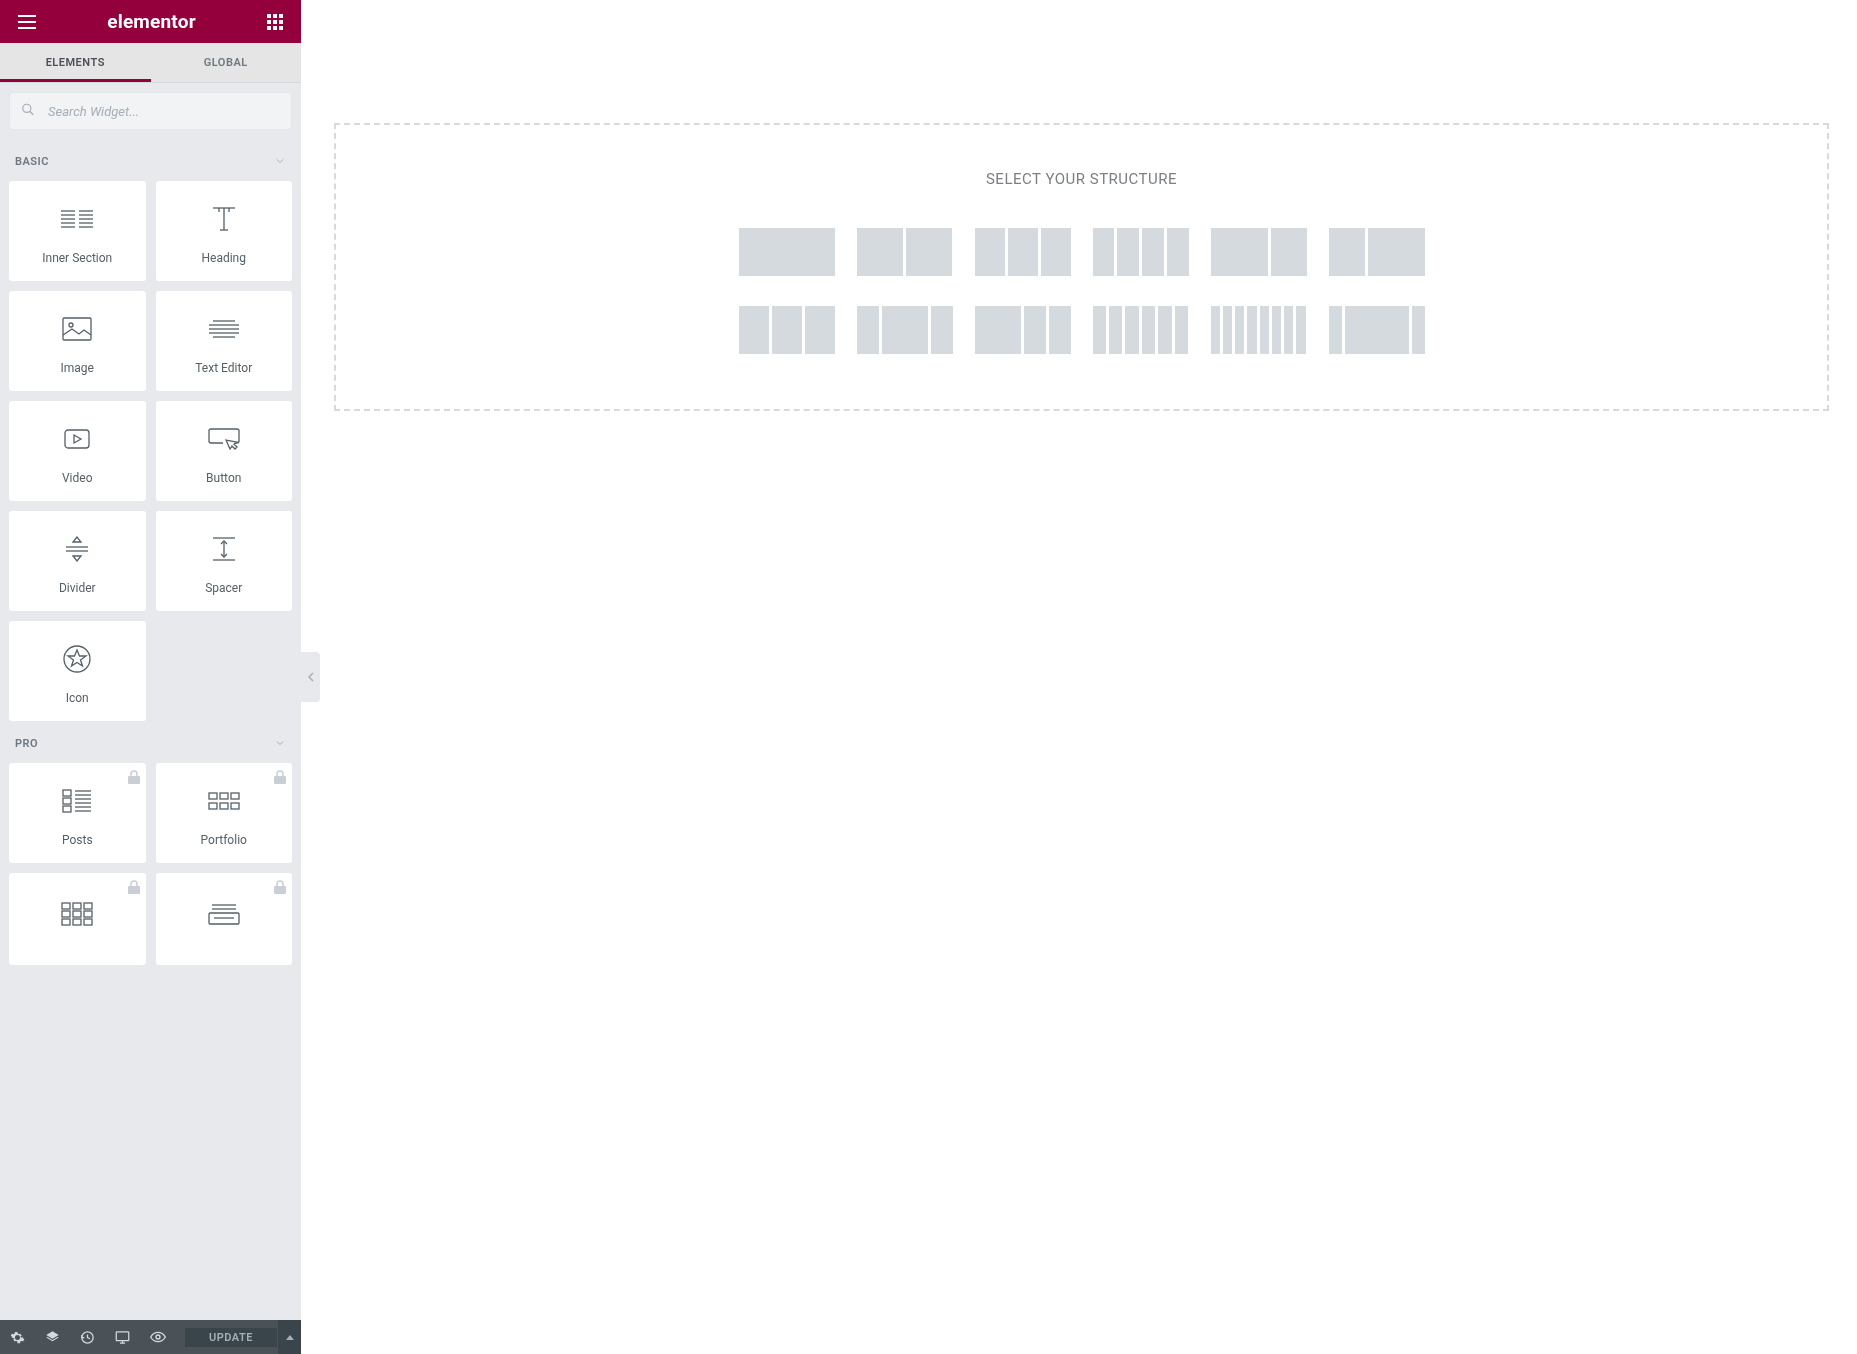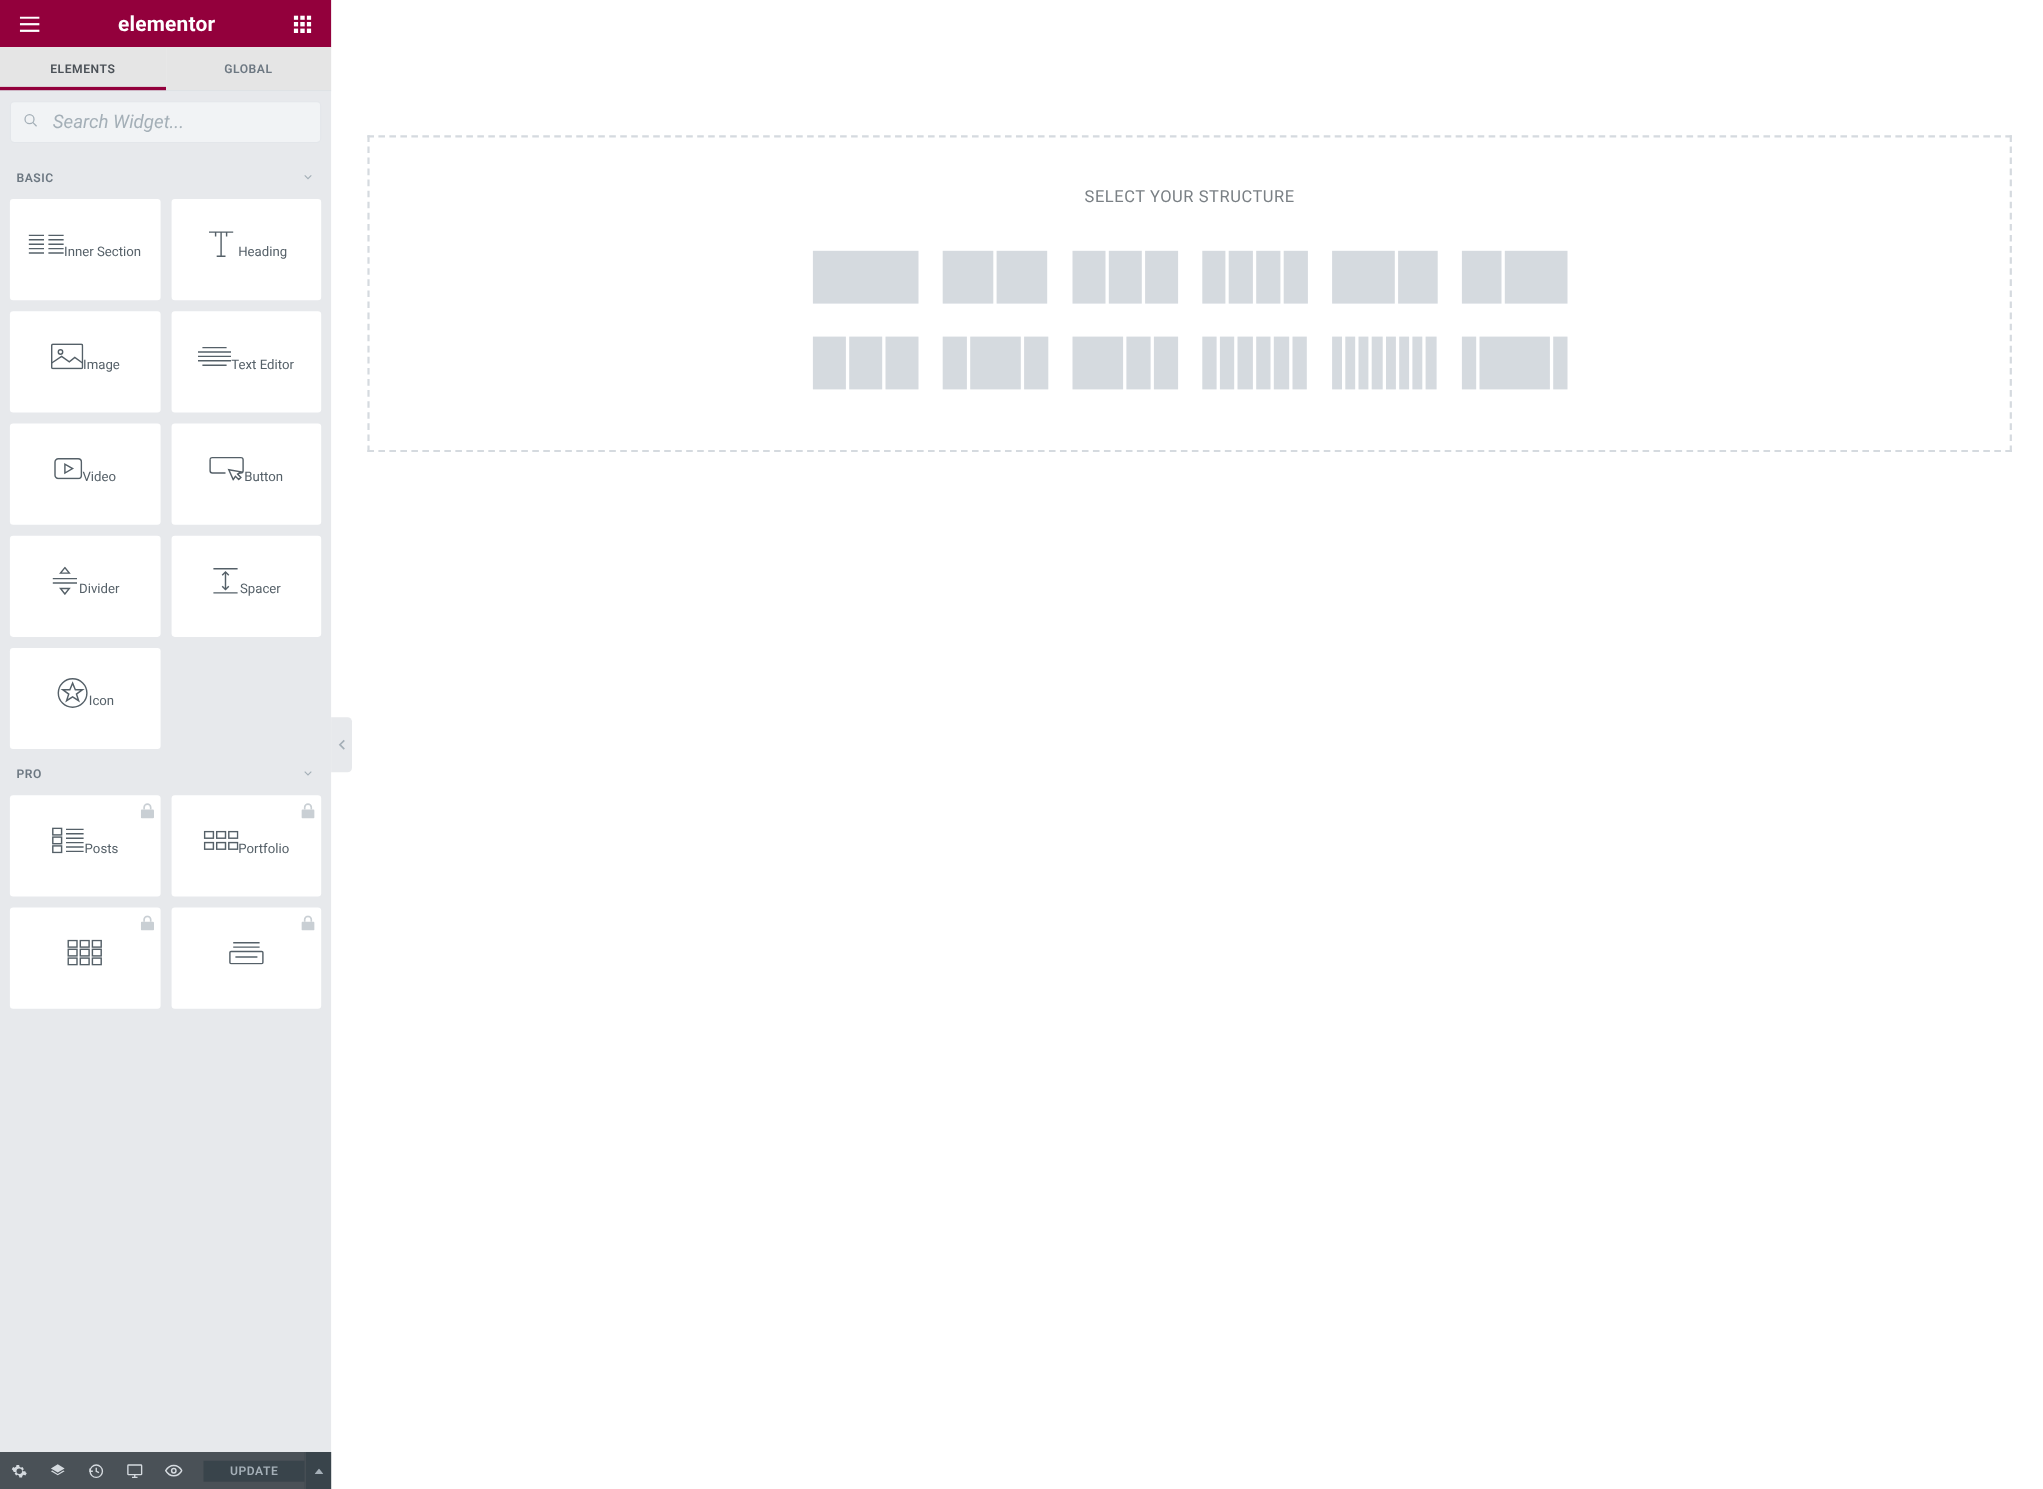--- a/index.html
+++ b/index.html
@@ -7,29 +7,29 @@
 .sidebar{width:301px;background:#e7e9ec;display:flex;flex-direction:column;position:relative}
 .header{height:43px;background:#93003c;display:flex;align-items:center;justify-content:space-between;padding:0 12px}
 .menu-btn,.apps-btn{background:none;border:none;cursor:pointer;display:flex;align-items:center;justify-content:center;padding:6px}
 .menu-btn svg,.apps-btn svg{fill:#fff}
 .brand{color:#fff;font-weight:700;font-size:19px;letter-spacing:.2px}
 .tabs{display:flex;background:#fff;border-bottom:1px solid #d5dadf}
 .tab{flex:1;padding:13px 0;text-align:center;background:#e5e5e5;border:none;cursor:pointer;font-size:11px;letter-spacing:.5px;color:#6d7882;font-weight:600}
 .tab.active{color:#4b5157;border-bottom:3px solid #93003c;padding-bottom:10px}
 .search-wrap{padding:9px}
 .search{position:relative}
-.search input{width:100%;height:38px;background:#f1f3f5;border:1px solid #e3e6ea;border-radius:4px;padding:0 12px 0 38px;font-size:17px;color:#555;font-style:italic}
+.search input{width:100%;height:38px;background:#f1f3f5;border:1px solid #e3e6ea;border-radius:4px;padding:0 12px 0 38px;font-size:13px;color:#555;font-style:italic}
 .search input::placeholder{color:#a4afb7;font-style:italic}
 .search-icon{position:absolute;left:12px;top:50%;transform:translateY(-50%);color:#a4afb7}
 .panel-body{flex:1;overflow-y:auto;padding:0 9px 9px}
 .cat-head{display:flex;justify-content:space-between;align-items:center;padding:13px 6px 10px;cursor:pointer}
 .cat-title{font-size:11px;letter-spacing:.5px;color:#6d7882;font-weight:600}
 .chev{color:#a4afb7}
 .widget-grid{display:grid;grid-template-columns:1fr 1fr;gap:10px}
-.widget{background:#fff;border-radius:3px;padding:20px 8px 16px;display:flex;flex-direction:row;align-items:center;cursor:pointer;position:relative;min-height:92px;justify-content:center}
+.widget{background:#fff;border-radius:3px;padding:20px 8px 16px;display:flex;flex-direction:column;align-items:center;cursor:pointer;position:relative;min-height:92px;justify-content:center}
 .widget-icon{height:36px;display:flex;align-items:center;justify-content:center;margin-bottom:14px;color:#556068}
 .widget-label{font-size:12px;color:#556068}
 .lock{position:absolute;top:6px;right:6px;color:#c9cfd4}
 .footer{height:34px;background:#4a5157;display:flex;align-items:center}
 .foot-btns{display:flex;flex:1}
 .foot-btn{width:35px;height:34px;background:none;border:none;cursor:pointer;display:flex;align-items:center;justify-content:center;color:#d5dadf}
 .update-btn{background:#39444b;border:none;color:#a4afb7;font-size:11px;letter-spacing:.5px;font-weight:600;padding:0 24px;height:19px;cursor:pointer}
 .update-caret{width:24px;height:34px;background:#39444b;border:none;border-left:1px solid #4a5157;cursor:pointer;color:#a4afb7;display:flex;align-items:center;justify-content:center}
 .collapse-handle{position:absolute;right:-19px;top:50%;transform:translateY(-50%);width:19px;height:50px;background:#e7e9ec;border-radius:0 4px 4px 0;display:flex;align-items:center;justify-content:center;cursor:pointer;color:#a4afb7}
 .main{flex:1;padding:28px;overflow:auto}

